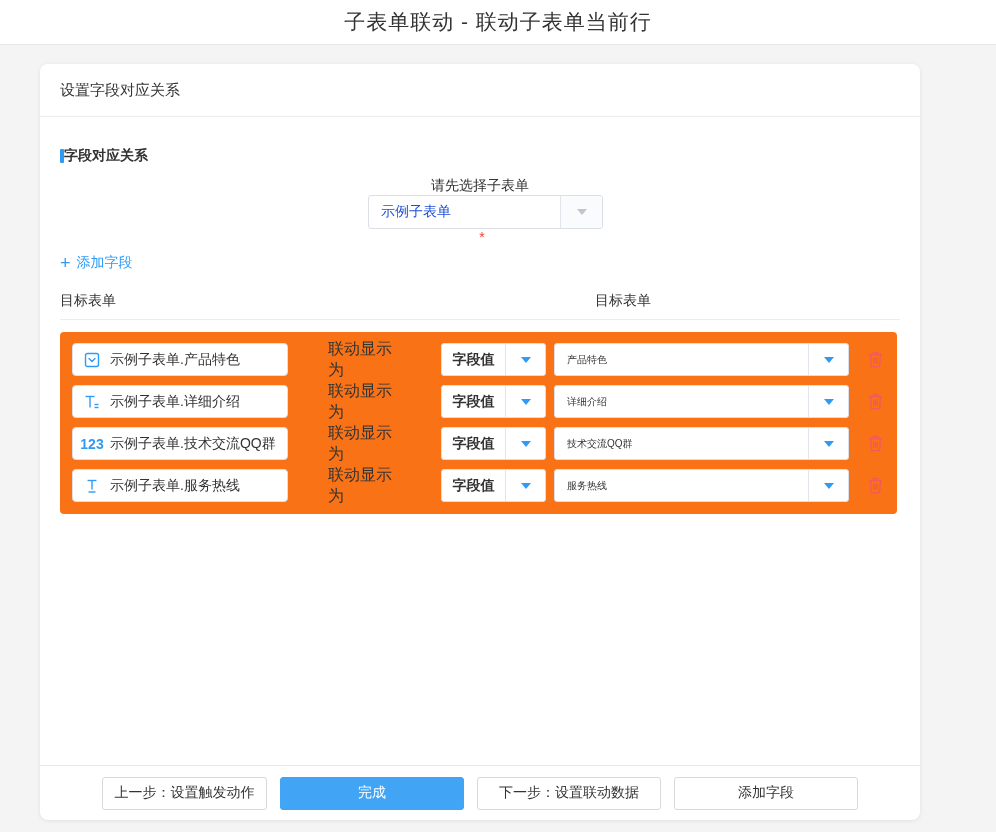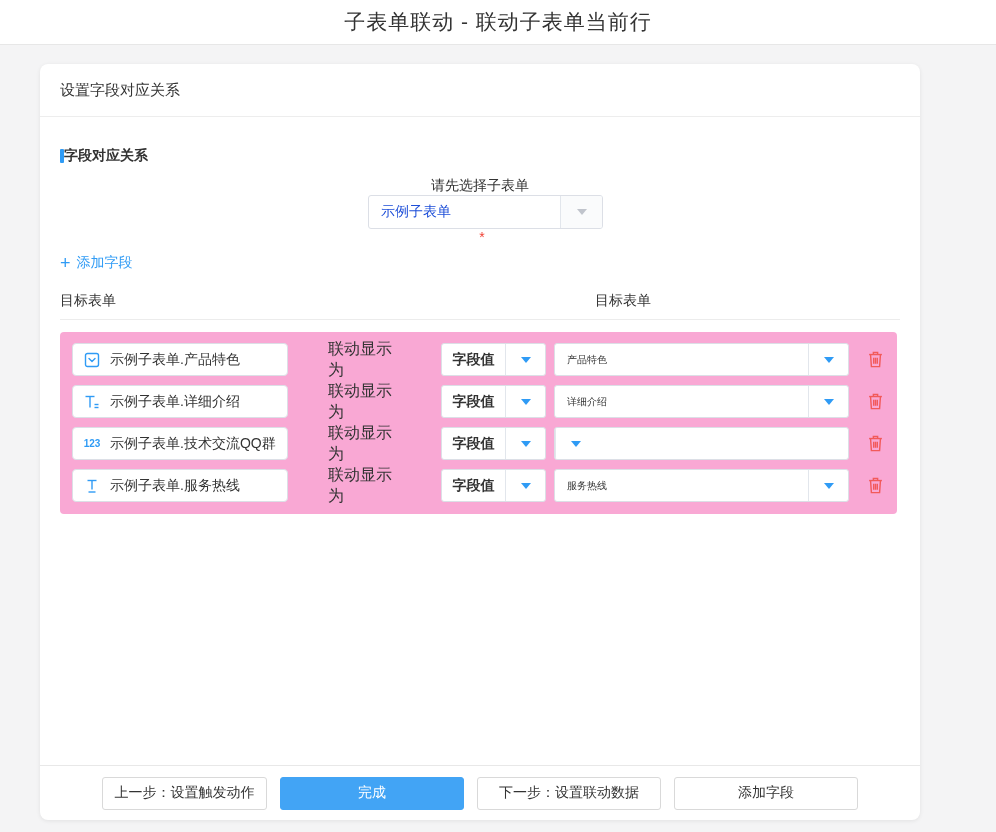--- a/index.html
+++ b/index.html
@@ -65,32 +65,32 @@
     color:#2f9bf5; font-size:14px; cursor:pointer; width:110px;
   }
   .add-field .plus { font-size:18px; line-height:14px; font-weight:400; }
 
   .col-headers { margin-top:19px; position:relative; height:18px; font-size:14px; color:#333; }
   .col-headers .col-output { position:absolute; left:535px; top:0; }
   .header-divider { margin-top:9px; border-bottom:1px solid #ececec; }
 
   
   .rows {
-    margin-top:12px; width:837px; background:#f9a8d4; border-radius:4px;
+    margin-top:12px; width:837px; background:#f97316; border-radius:4px;
     padding:11px 12px 12px 12px;
   }
   .row { display:flex; align-items:center; height:33px; }
   .row + .row { margin-top:9px; }
   .field-box {
     width:218px; height:33px; background:#fff; border:1px solid #dcdfe6; border-radius:4px;
     display:flex; align-items:center; padding-left:10px; gap:9px;
     font-size:14px; color:#333; cursor:default;
   }
   .ficon { width:18px; height:18px; display:flex; align-items:center; justify-content:center; flex:0 0 18px; }
-  .ficon.num { font-size:10px; font-weight:bold; color:#2f9bf5; letter-spacing:0; }
+  .ficon.num { font-size:14px; font-weight:bold; color:#2f9bf5; letter-spacing:0; }
   .relation { margin-left:40px; width:70px; font-size:16px; color:#333; flex:0 0 70px; }
   .value-select { width:106px; margin-left:43px; height:33px; cursor:pointer; }
   .value-select .vs-text { flex:1; display:flex; align-items:center; justify-content:center; font-size:14px; color:#333;font-weight:bold; }
   .value-select .select-arrow { width:40px; flex:0 0 40px; }
   .output-select { width:298px; margin-left:8px; height:33px; cursor:pointer; }
   .output-select .os-text { flex:1; display:flex; align-items:center; padding-left:12px; font-size:10px; color:#333; }
   .output-select .select-arrow { width:40px; flex:0 0 40px; }
   .trash {
     margin-left:16px; background:none; border:none; cursor:pointer;
     width:20px; height:22px; display:flex; align-items:center; justify-content:center;
@@ -231,20 +231,21 @@
           <span class="fname">示例子表单.技术交流QQ群</span>
         </div>
         <span class="relation">联动显示为</span>
         <div class="select value-select">
           <span class="vs-text">字段值</span>
           <span class="select-arrow">
               <i class="tri"></i>
             </span>
         </div>
         <div class="select output-select">
+          <span class="os-text">技术交流QQ群</span>
           <span class="select-arrow">
               <i class="tri"></i>
             </span>
         </div>
         <button class="trash">
           <svg width="17" height="19" viewBox="0 0 24 26" fill="none" stroke="#f25a5a" stroke-width="2">
             <path d="M3 6 h18"></path>
               <path d="M9 6 V3 h6 v3"></path>
             <path d="M5 6 l1.2 17 h11.6 L19 6"></path>
             <path d="M9.5 10.5 v8.5"></path>

